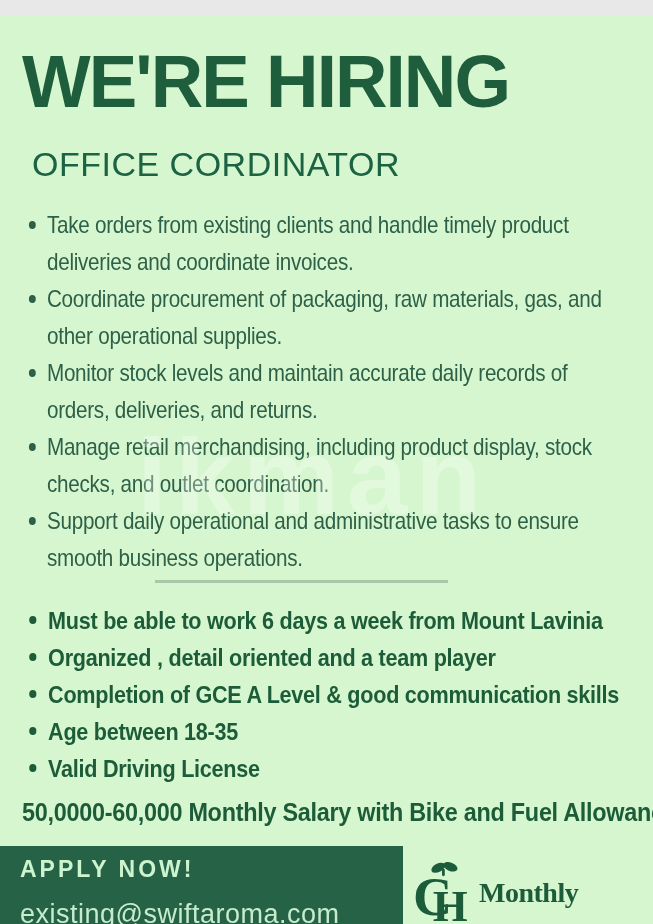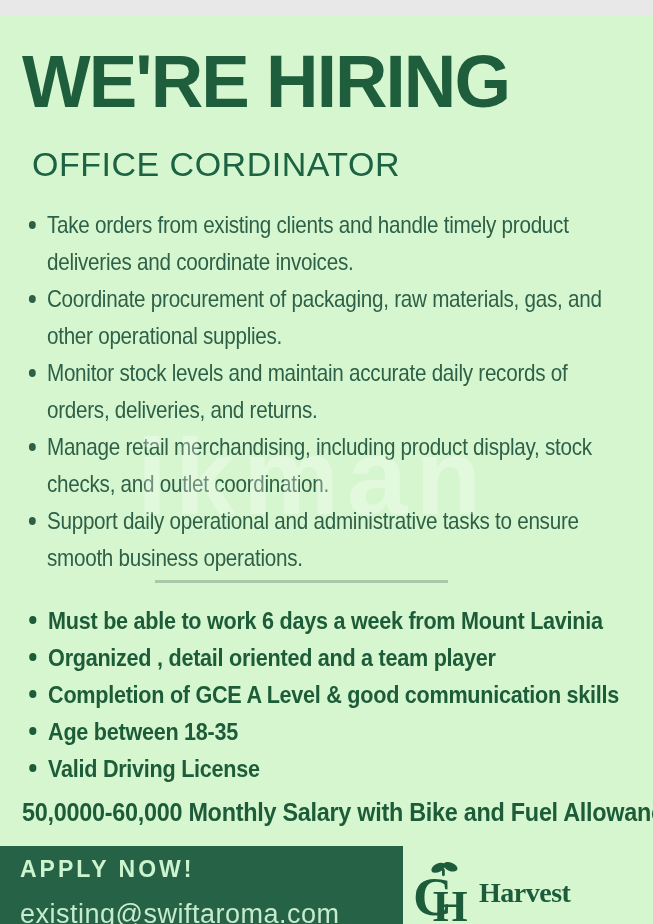--- a/index.html
+++ b/index.html
@@ -231,17 +231,17 @@
     <svg width="58" height="68" viewBox="0 0 62 72">
       <g fill="#1d5c3a">
         <ellipse cx="27" cy="9" rx="8" ry="4.5" transform="rotate(-28 27 9)"></ellipse>
         <ellipse cx="40" cy="8" rx="8" ry="4.5" transform="rotate(22 40 8)"></ellipse>
         <rect x="31" y="10" width="3" height="8" rx="1.5"></rect>
         <text x="0" y="60" font-family="'Liberation Serif', serif" font-size="58" font-weight="bold">C</text>
         <text x="21" y="66" font-family="'Liberation Serif', serif" font-size="48" font-weight="bold">H</text>
       </g>
     </svg>
     <div class="company-name">
-      <div>Harvest</div>
+      <div>Monthly</div>
     </div>
   </div>
 
 </div>
 
 </body></html>

